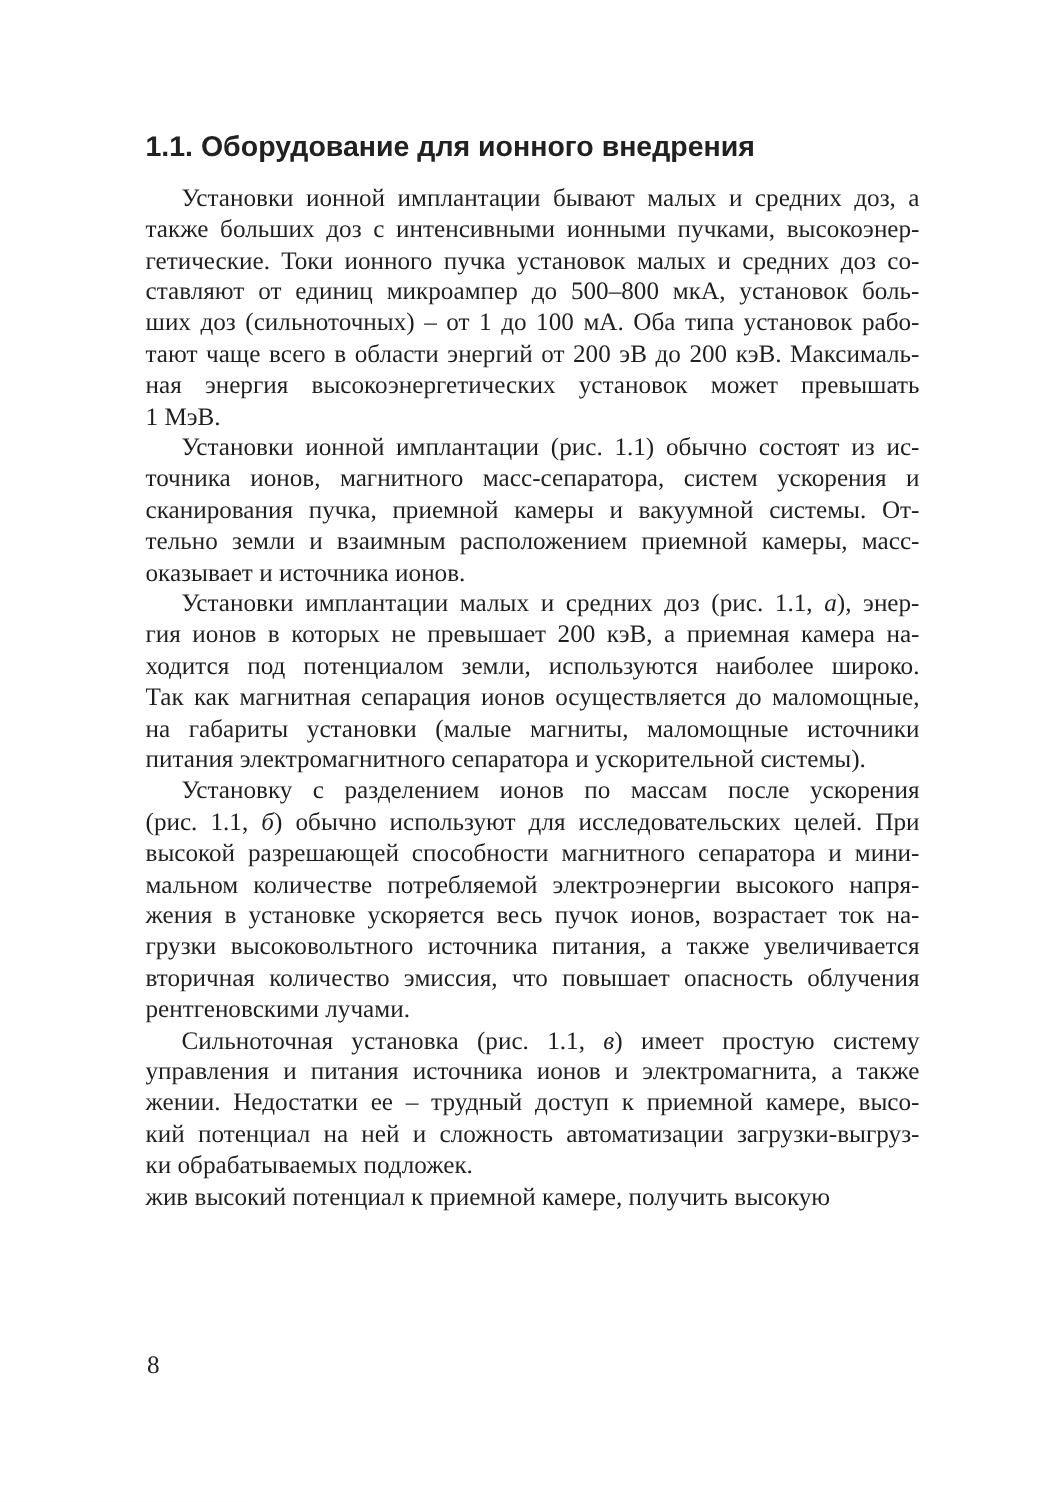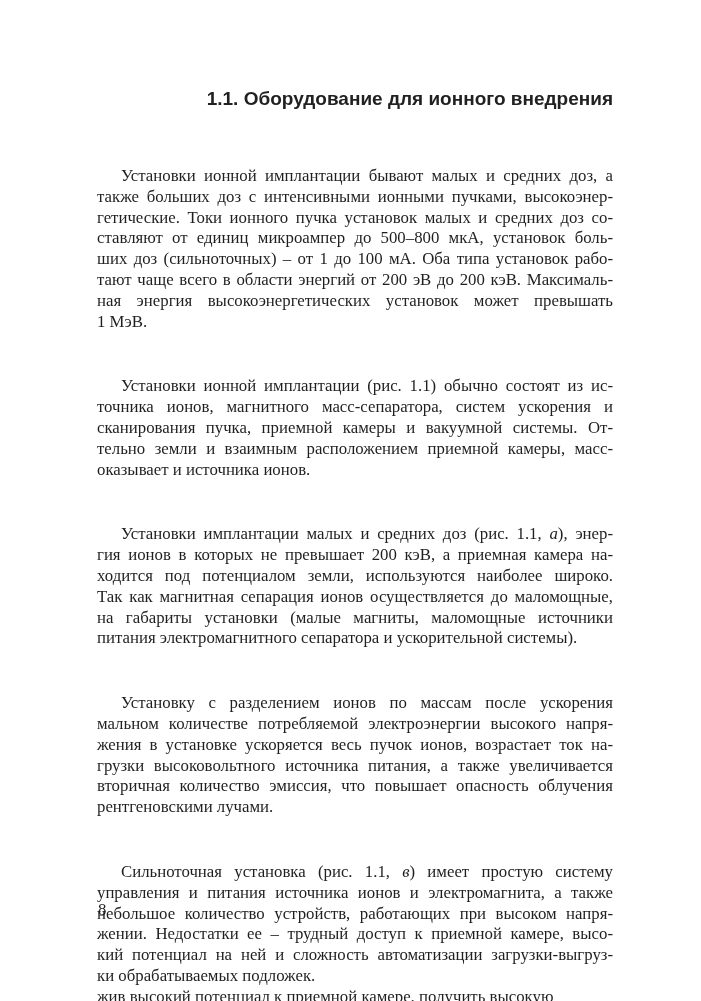--- a/index.html
+++ b/index.html
@@ -18,21 +18,21 @@
     height: 1001px;
     background: var(--page-bg, #ffffff);
     overflow: hidden;
   }
   .section-heading {
     position: absolute;
     top: 88px;
     left: 97px;
     width: 516px;
     margin: 0;
-    text-align: right;
+    text-align: left;
     font-family: "Liberation Sans", sans-serif;
     font-weight: 700;
     font-size: 19px;
     line-height: 22px;
     color: var(--heading-color, #212121);
   }
   .body-text {
     position: absolute;
     top: 122px;
     left: 97px;
@@ -44,21 +44,20 @@
   }
   .paragraph {
     margin: 0;
   }
   .line {
     text-align: justify;
     text-align-last: justify;
   }
   .line.para-first {
     text-indent: 24px;
-    margin-top: 44px;
   }
   .line.para-last {
     text-align-last: left;
   }
   .line i {
     font-style: italic;
   }
   .page-number {
     position: absolute;
     top: 900px;
@@ -96,30 +95,31 @@
       <div class="paragraph">
         <div class="line para-first">Установки имплантации малых и средних доз (рис. 1.1, <i>а</i>), энер-</div>
         <div class="line">гия ионов в которых не превышает 200 кэВ, а приемная камера на-</div>
         <div class="line">ходится под потенциалом земли, используются наиболее широко.</div>
         <div class="line">Так как магнитная сепарация ионов осуществляется до маломощные,</div>
         <div class="line">на габариты установки (малые магниты, маломощные источники</div>
         <div class="line para-last">питания электромагнитного сепаратора и ускорительной системы).</div>
       </div>
       <div class="paragraph">
         <div class="line para-first">Установку с разделением ионов по массам после ускорения</div>
+        <div class="line">(рис. 1.1, <i>б</i>) обычно используют для исследовательских целей. При</div>
+        <div class="line">высокой разрешающей способности магнитного сепаратора и мини-</div>
         <div class="line">мальном количестве потребляемой электроэнергии высокого напря-</div>
         <div class="line">жения в установке ускоряется весь пучок ионов, возрастает ток на-</div>
         <div class="line">грузки высоковольтного источника питания, а также увеличивается</div>
         <div class="line">вторичная количество эмиссия, что повышает опасность облучения</div>
         <div class="line para-last">рентгеновскими лучами.</div>
       </div>
       <div class="paragraph">
         <div class="line para-first">Сильноточная установка (рис. 1.1, <i>в</i>) имеет простую систему</div>
         <div class="line">управления и питания источника ионов и электромагнита, а также</div>
-        <div class="line">небольшое количество устройств, работающих при высоком напря-</div>
         <div class="line">жении. Недостатки ее – трудный доступ к приемной камере, высо-</div>
         <div class="line">кий потенциал на ней и сложность автоматизации загрузки-выгруз-</div>
         <div class="line para-last">ки обрабатываемых подложек.</div>
       </div>
       <div class="paragraph">
         <div class="line para-last">жив высокий потенциал к приемной камере, получить высокую</div>
       </div>
     </div>
 
   <div class="page-number">8</div>

